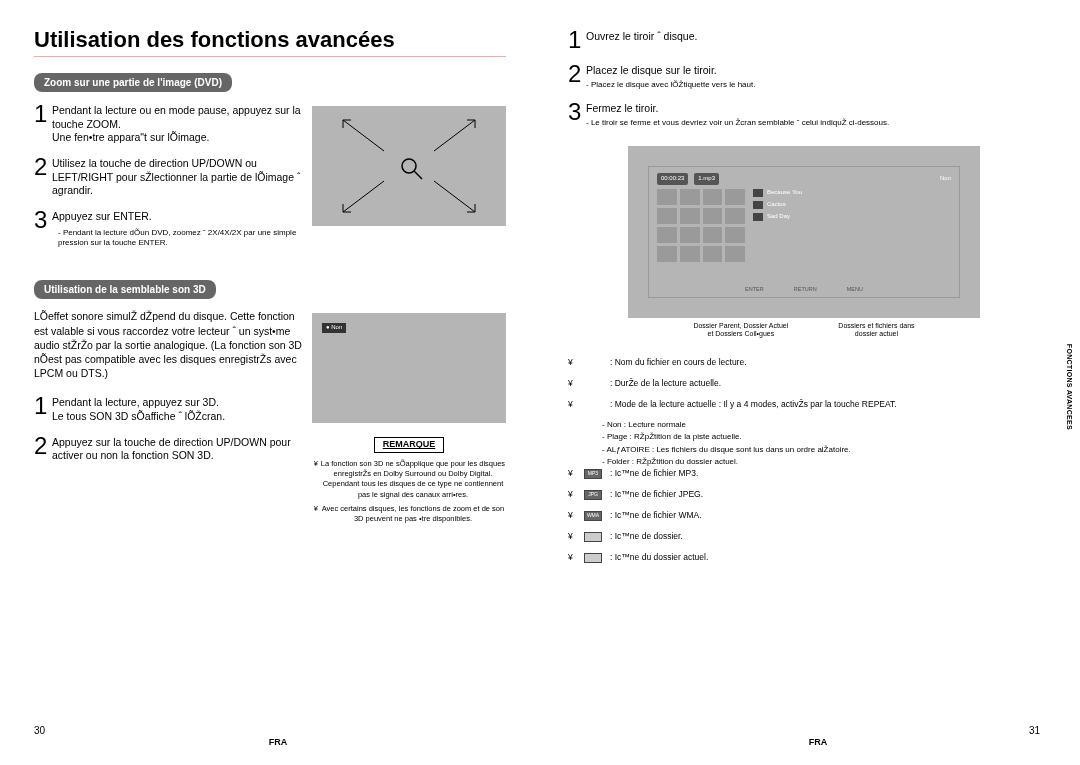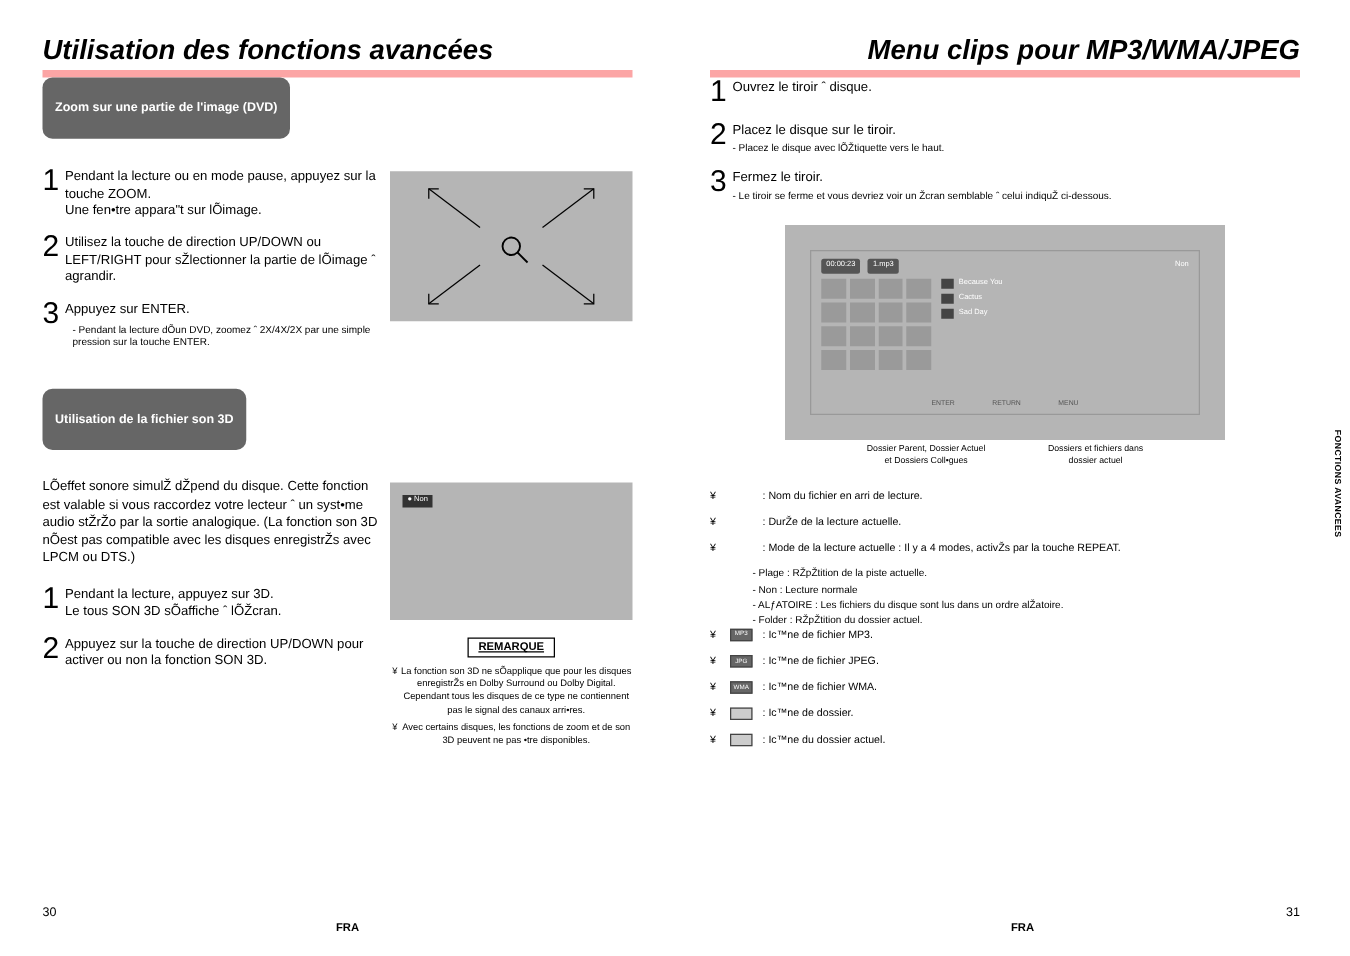--- a/index.html
+++ b/index.html
@@ -1,22 +1,22 @@
 <!DOCTYPE html>
 <html><head>
 <meta charset="utf-8">
 <style>
   * { box-sizing: border-box; margin: 0; padding: 0; }
   body { font-family: Arial, Helvetica, sans-serif; background: #fff; color: #000; width: 1080px; height: 765px; position: relative; font-size: 10px; line-height: 1.3; }
   .page { display: flex; width: 100%; height: 100%; }
   .leftpage, .rightpage { width: 50%; padding: 28px 34px 20px 34px; position: relative; }
   .rightpage { padding-left: 28px; padding-right: 40px; }
-  h1.title { font-size: 22px; font-weight: bold; border-bottom: 6px solid #fca5a5; padding-bottom: 4px; line-height: 1.1; font-style: italic; }
+  h1.title { font-size: 22px; font-weight: bold; border-bottom: 1px solid #fca5a5; padding-bottom: 4px; margin-bottom: 16px; line-height: 1.1; }
   h1.rtitle { text-align: right; }
-  .pill { display: inline-block; background: #666; color: #fff; font-weight: bold; padding: 18px 10px; border-radius: 8px; font-size: 10px; margin-bottom: 22px; }
+  .pill { display: inline-block; background: #666; color: #fff; font-weight: bold; padding: 3px 10px; border-radius: 8px; font-size: 10px; margin-bottom: 10px; }
   .cols { display: flex; gap: 10px; }
   .colL { flex: 1 1 58%; }
   .colR { flex: 1 1 42%; text-align: center; }
   .step { display: flex; margin-bottom: 10px; }
   .stepnum { font-size: 24px; font-weight: normal; width: 18px; flex-shrink: 0; line-height: 1; font-family: Arial, sans-serif; }
   .stepbody { flex: 1; padding-top: 2px; }
   .stepbody .main { font-size: 10.5px; }
   .stepbody .sub { font-size: 8px; margin-top: 2px; color: #000; }
   .stepbody .note { font-size: 8px; margin-top: 4px; padding-left: 6px; }
   .grayimg { background: #b5b5b5; width: 100%; height: 120px; margin-top: 4px; position: relative; }
@@ -101,21 +101,21 @@
               <polyline points="138,106 146,106 146,98" fill="none" stroke="#000"></polyline>
               <circle cx="80" cy="60" r="7" fill="none" stroke="#000" stroke-width="1.5"></circle>
               <line x1="85" y1="65" x2="93" y2="73" stroke="#000" stroke-width="1.5"></line>
             </svg>
           </div>
         </div>
       </div>
     </div>
 
     <div class="section">
-      <span class="pill">Utilisation de la fichier son 3D</span>
+      <span class="pill">Utilisation de la semblable son 3D</span>
       <div class="cols">
         <div class="colL">
           <div class="intro">LÕeffet sonore simulŽ dŽpend du disque. Cette fonction est valable si vous raccordez votre lecteur ˆ un syst•me audio stŽrŽo par la sortie analogique. (La fonction son 3D nÕest pas compatible avec les disques enregistrŽs avec LPCM ou DTS.)</div>
           <div class="step">
             <div class="stepnum">1</div>
             <div class="stepbody">
               <div class="main">Pendant la lecture, appuyez sur 3D.</div>
               <div class="main">Le tous SON 3D sÕaffiche ˆ lÕŽcran.</div>
             </div>
           </div>
@@ -144,21 +144,20 @@
           </div>
         </div>
       </div>
     </div>
 
     <div class="pagenum">30</div>
     <div class="footer">FRA</div>
   </div>
 
   <div class="rightpage">
-    <h1 class="title rtitle">Menu clips pour MP3/WMA/JPEG</h1>
 
     <div class="step">
       <div class="stepnum">1</div>
       <div class="stepbody">
           <div class="main">Ouvrez le tiroir ˆ disque.</div>
         </div>
     </div>
     <div class="step">
       <div class="stepnum">2</div>
       <div class="stepbody">
@@ -224,35 +223,35 @@
       <div class="captions">
         <div class="caption"><span>Dossier Parent, Dossier Actuel</span><br><span>et Dossiers Coll•gues</span></div>
         <div class="caption"><span>Dossiers et fichiers dans</span><br><span>dossier actuel</span></div>
       </div>
     </div>
 
     <div class="legend">
       <div class="row">
           <span class="b">¥</span>
           <span class="ico blank"></span>
-          <span class="txt">: Nom du fichier en arri de lecture.</span>
+          <span class="txt">: Nom du fichier en cours de lecture.</span>
         </div>
       <div class="row">
           <span class="b">¥</span>
           <span class="ico blank"></span>
           <span class="txt">: DurŽe de la lecture actuelle.</span>
         </div>
       <div>
         <div class="row">
             <span class="b">¥</span>
             <span class="ico blank"></span>
             <span class="txt">: Mode de la lecture actuelle : Il y a 4 modes, activŽs par la touche REPEAT.</span>
           </div>
+        <div class="sub">- Non : Lecture normale</div>
         <div class="sub">- Plage : RŽpŽtition de la piste actuelle.</div>
-        <div class="sub">- Non : Lecture normale</div>
         <div class="sub">- ALƒATOIRE : Les fichiers du disque sont lus dans un ordre alŽatoire.</div>
         <div class="sub">- Folder : RŽpŽtition du dossier actuel.</div>
       </div>
       <div class="row">
           <span class="b">¥</span>
           <span class="ico">MP3</span>
           <span class="txt">: Ic™ne de fichier MP3.</span>
         </div>
       <div class="row">
           <span class="b">¥</span>

